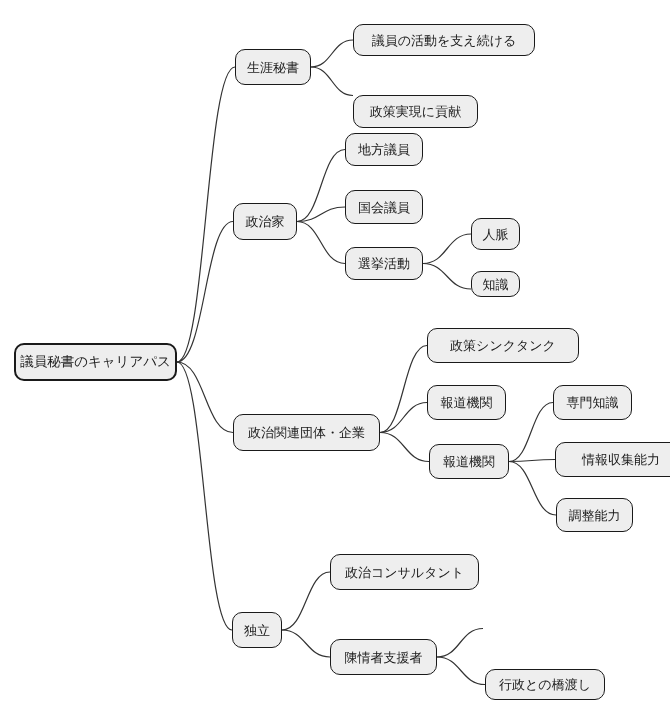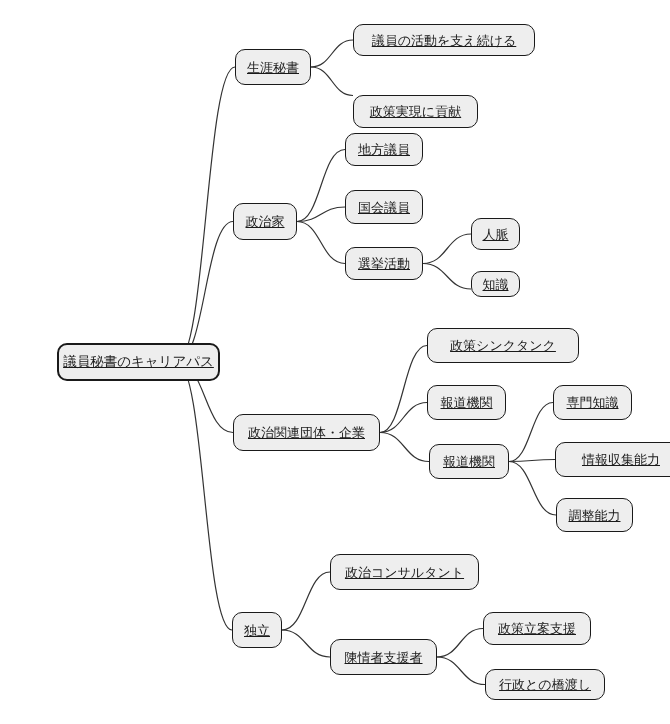--- a/index.html
+++ b/index.html
@@ -29,26 +29,24 @@
     align-items: center;
     justify-content: center;
     background: #eeeeee;
     border: 1.5px solid #1a1a1a;
     border-radius: 10px;
     color: #1a1a1a;
     font-size: 13px;
     line-height: 1;
     white-space: nowrap;
     overflow: hidden;
-    text-decoration: underline;
   }
   .node.root {
     border-width: 2px;
     font-size: 13.5px;
-    margin-left: 43px;
   }
   .node.lvl1 {
     border-width: 1.8px;
   }
 </style>
 </head>
 <body>
 
 <div id="canvas">
   <svg id="edges" viewBox="0 0 670 724" xmlns="http://www.w3.org/2000/svg" fill="none">
@@ -92,15 +90,14 @@
   <div class="node" style="left:427px;top:328px;width:152px;height:35px">政策シンクタンク</div>
   <div class="node" style="left:427px;top:385px;width:79px;height:35px">報道機関</div>
   <div class="node" style="left:429px;top:444px;width:80px;height:35px">報道機関</div>
   <div class="node" style="left:553px;top:385px;width:79px;height:35px">専門知識</div>
   <div class="node" style="left:555px;top:442px;width:132px;height:35px">情報収集能力</div>
   <div class="node" style="left:556px;top:498px;width:77px;height:34px">調整能力</div>
 
   <div class="node lvl1" style="left:232px;top:612px;width:50px;height:36px">独立</div>
   <div class="node" style="left:330px;top:554px;width:149px;height:36px">政治コンサルタント</div>
   <div class="node" style="left:330px;top:639px;width:107px;height:36px">陳情者支援者</div>
-  <div class="node" style="left:483px;top:612px;width:108px;height:33px">政策立案支援</div>
   <div class="node" style="left:485px;top:669px;width:120px;height:31px">行政との橋渡し</div>
 </div>
 
 </body></html>

